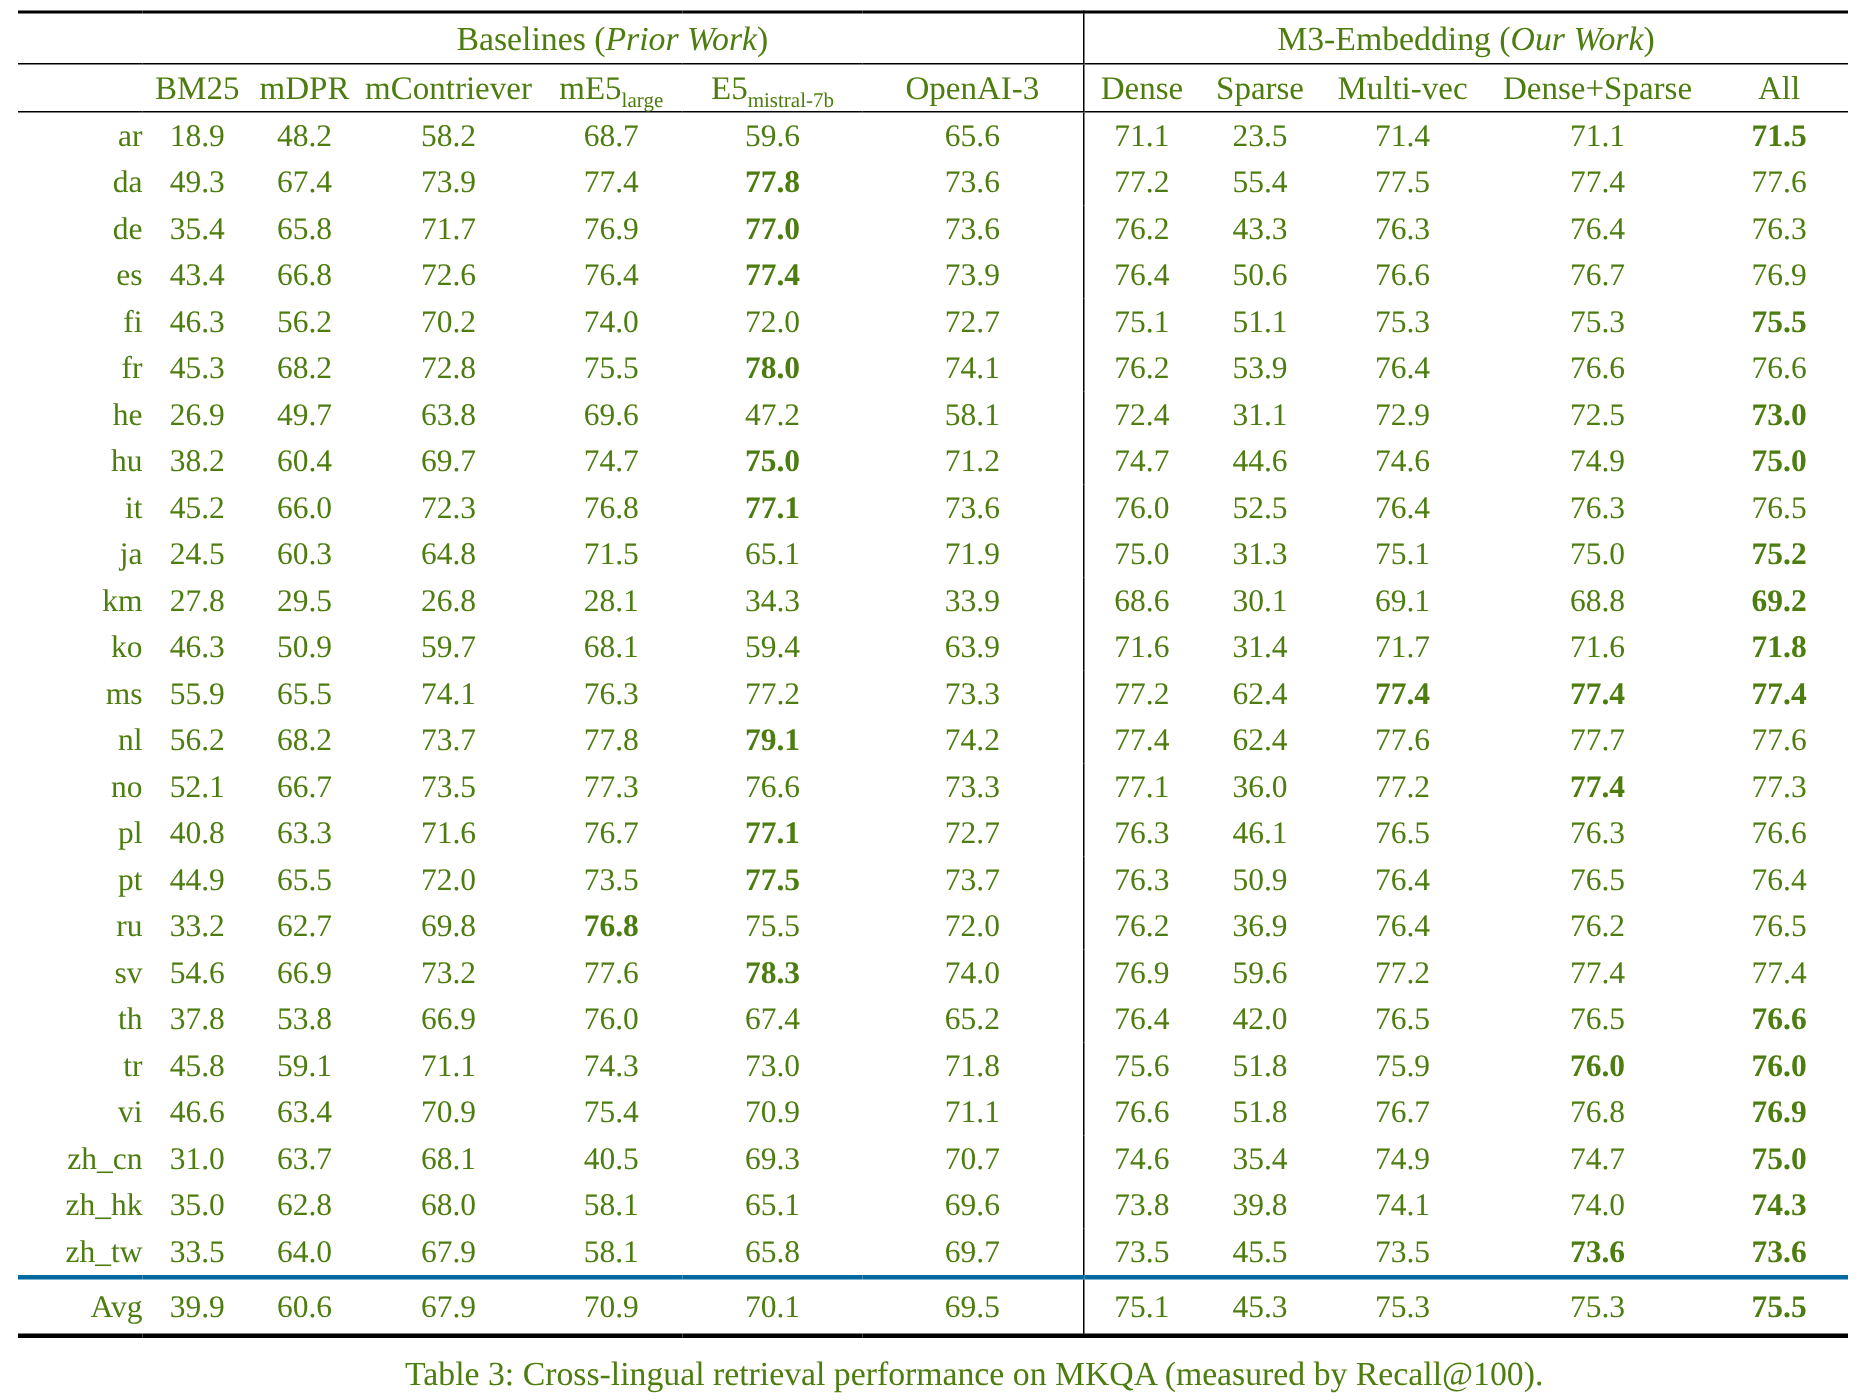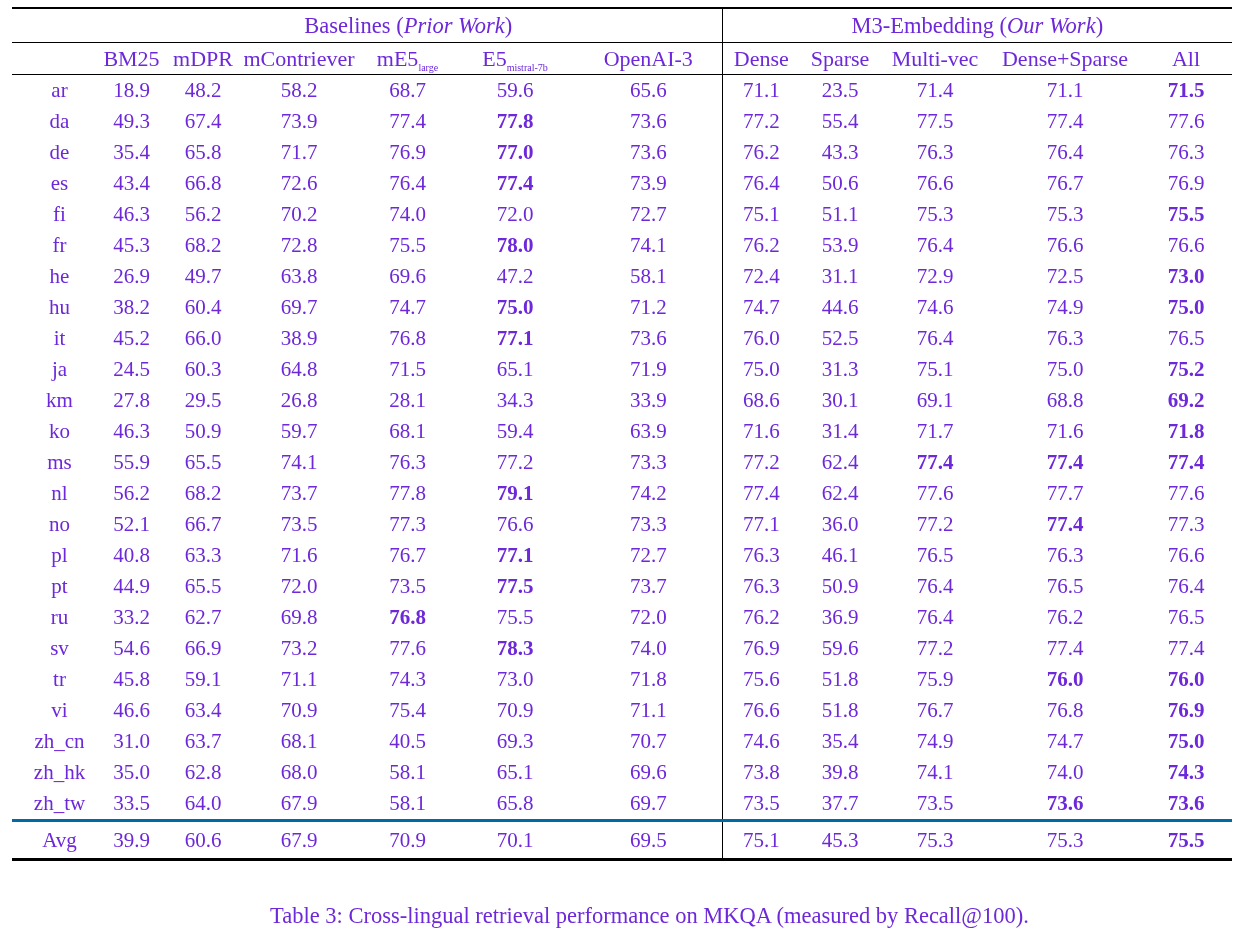--- a/index.html
+++ b/index.html
@@ -1,21 +1,21 @@
 <!DOCTYPE html>
 <html><head>
 <meta charset="utf-8">
 <style>
   html, body { margin: 0; padding: 0; background: #ffffff; }
   .page {
     position: relative;
     width: 1243px;
     height: 933px;
     background: #ffffff;
-    color: #6d28d9;
+    color: #4d7c0f;
     font-family: "Liberation Serif", "DejaVu Serif", serif;
     overflow: hidden;
   }
   table.results {
     position: absolute;
     left: 12px;
     top: 7px;
     width: 1220px;
     border-collapse: collapse;
     table-layout: fixed;
@@ -38,25 +38,25 @@
     line-height: 33px;
     border-bottom: 1px solid #000;
   }
   tr.colhead-row th {
     font-size: 22px;
     height: 31px;
     line-height: 31px;
     border-bottom: 1px solid #000;
   }
   tr.colhead-row th sub {
-    font-size: 10px;
+    font-size: 14px;
     line-height: 0;
   }
   td.lang {
-    text-align: center;
+    text-align: right;
     padding-left: 12px;
   }
   tfoot td {
     border-top: 3px solid #0369a1;
     height: 36px;
     line-height: 36px;
   }
   .b { font-weight: bold; }
   .divl { border-left: 1px solid #000; }
   em { font-style: italic; }
@@ -221,21 +221,21 @@
           <td class="divl">74.7</td>
           <td>44.6</td>
           <td>74.6</td>
           <td>74.9</td>
           <td class="b">75.0</td>
         </tr>
         <tr>
           <td class="lang">it</td>
           <td>45.2</td>
           <td>66.0</td>
-          <td>38.9</td>
+          <td>72.3</td>
           <td>76.8</td>
           <td class="b">77.1</td>
           <td>73.6</td>
           <td class="divl">76.0</td>
           <td>52.5</td>
           <td>76.4</td>
           <td>76.3</td>
           <td>76.5</td>
         </tr>
         <tr>
@@ -372,20 +372,34 @@
           <td>77.6</td>
           <td class="b">78.3</td>
           <td>74.0</td>
           <td class="divl">76.9</td>
           <td>59.6</td>
           <td>77.2</td>
           <td>77.4</td>
           <td>77.4</td>
         </tr>
         <tr>
+          <td class="lang">th</td>
+          <td>37.8</td>
+          <td>53.8</td>
+          <td>66.9</td>
+          <td>76.0</td>
+          <td>67.4</td>
+          <td>65.2</td>
+          <td class="divl">76.4</td>
+          <td>42.0</td>
+          <td>76.5</td>
+          <td>76.5</td>
+          <td class="b">76.6</td>
+        </tr>
+        <tr>
           <td class="lang">tr</td>
           <td>45.8</td>
           <td>59.1</td>
           <td>71.1</td>
           <td>74.3</td>
           <td>73.0</td>
           <td>71.8</td>
           <td class="divl">75.6</td>
           <td>51.8</td>
           <td>75.9</td>
@@ -436,21 +450,21 @@
         </tr>
         <tr>
           <td class="lang">zh_tw</td>
           <td>33.5</td>
           <td>64.0</td>
           <td>67.9</td>
           <td>58.1</td>
           <td>65.8</td>
           <td>69.7</td>
           <td class="divl">73.5</td>
-          <td>37.7</td>
+          <td>45.5</td>
           <td>73.5</td>
           <td class="b">73.6</td>
           <td class="b">73.6</td>
         </tr>
       </tbody>
     <tfoot id="table-foot">
         <tr>
           <td class="lang">Avg</td>
           <td>39.9</td>
           <td>60.6</td>

